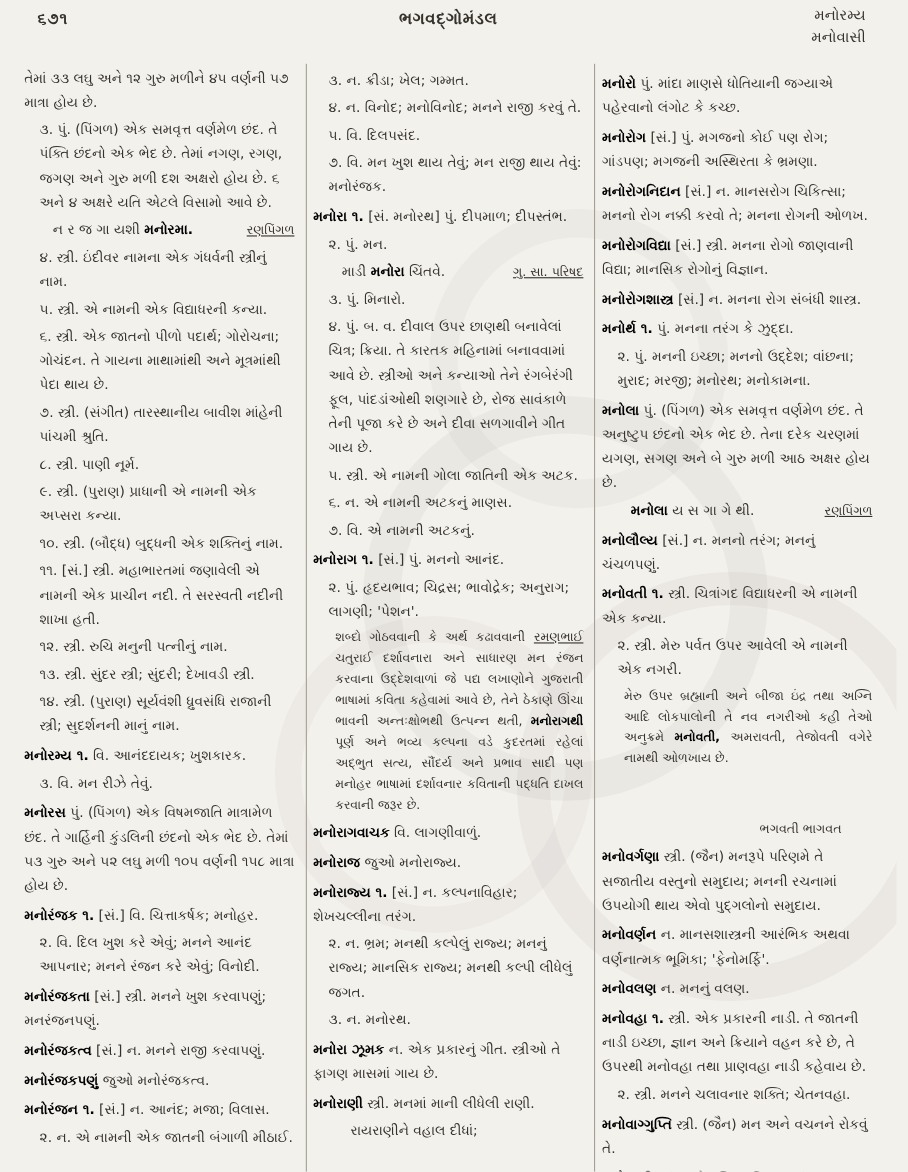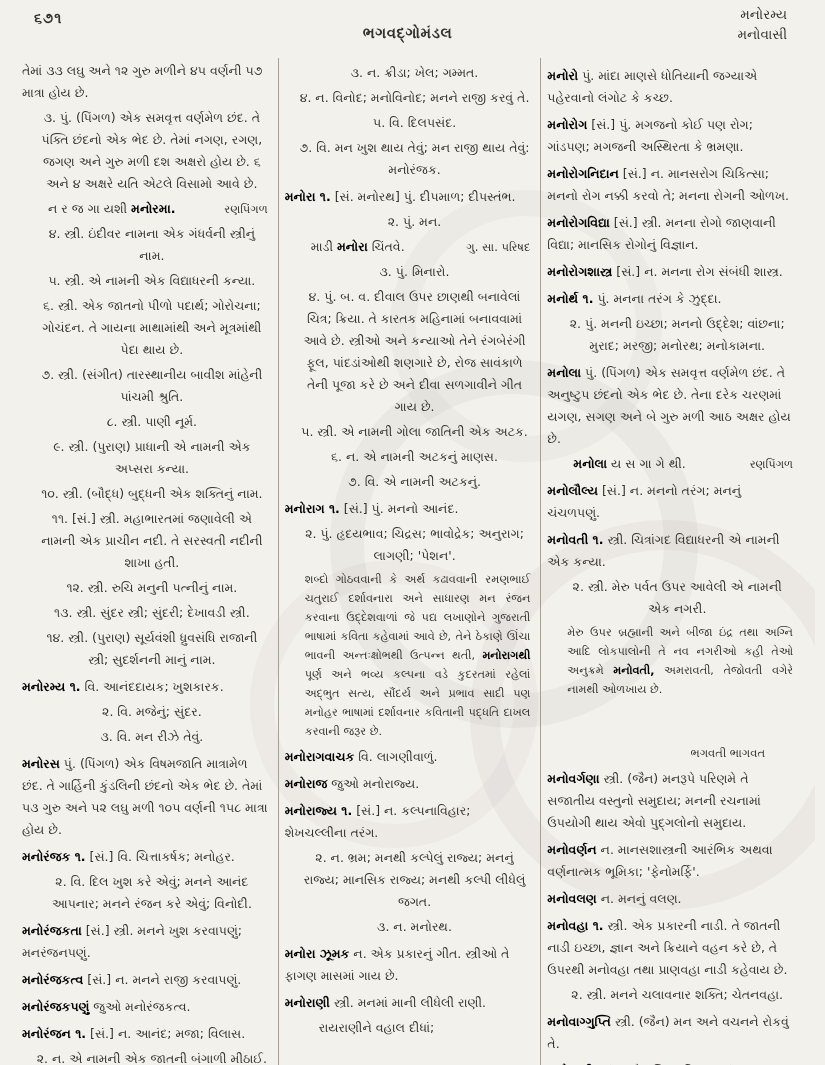--- a/index.html
+++ b/index.html
@@ -13,36 +13,36 @@
   .page{position:relative;width:815px;height:1065px;overflow:hidden;}
   
   .wm{position:absolute;border-radius:50%;pointer-events:none;z-index:0;}
   .wm1{left:330px;top:360px;width:300px;height:300px;border:34px solid rgba(90,85,75,0.055);}
   .wm2{left:470px;top:520px;width:330px;height:330px;border:30px solid rgba(90,85,75,0.05);}
   .wm3{left:390px;top:190px;width:220px;height:220px;border:26px solid rgba(90,85,75,0.045);}
   .wm4{left:250px;top:560px;width:240px;height:240px;border:24px solid rgba(90,85,75,0.04);}
   
   .hdr{position:relative;height:56px;z-index:2;}
   .pageno{position:absolute;left:34px;top:10px;font-size:14.5px;font-weight:bold;letter-spacing:1px;}
-  .title{position:absolute;left:0;right:0;top:8px;text-align:center;font-size:15px;font-weight:bold;letter-spacing:.5px;margin-top:16px;}
+  .title{position:absolute;left:0;right:0;top:8px;text-align:center;font-size:15px;font-weight:bold;letter-spacing:.5px;}
   .guides{position:absolute;right:28px;top:4px;text-align:right;font-size:13.5px;font-weight:normal;line-height:20px;}
   
   .cols{position:relative;display:flex;z-index:1;padding:2px 14px 0 18px;align-items:stretch;}
   .col{width:251px;padding:2px 8px 0 4px;font-size:12.5px;line-height:22px;}
   .divider{width:1px;background:#a59f95;margin:0 2px;}
   .blk{margin:0 0 3px 0;}
   .blk::after{content:"";display:block;clear:both;}
   .cont{}
   .entry{margin-top:5px;}
-  .sense{padding-left:14px;margin-top:2px;text-align:center;}
+  .sense{padding-left:14px;margin-top:2px;}
   .cite-ln{padding-left:26px;margin-top:2px;}
   .quote{padding-left:20px;font-size:11.3px;line-height:19px;margin-top:3px;text-align:justify;}
   .verse{padding-left:34px;line-height:21px;}
   .cite-line{text-align:right;padding-right:28px;font-size:11.5px;line-height:20px;margin-top:44px;}
-  .cite{float:right;font-size:11.5px;padding-left:8px;}
+  .cite{float:right;font-size:11.5px;padding-left:8px;text-decoration:underline;}
   b{font-weight:bold;color:#000000;}
 </style>
 </head>
 <body>
 
 <div class="page">
   <div class="wm wm1"></div>
   <div class="wm wm2"></div>
   <div class="wm wm3"></div>
   <div class="wm wm4"></div>
@@ -66,21 +66,20 @@
         <p class="blk sense"><span>૬. સ્ત્રી. એક જાતનો પીળો પદાર્થ; ગોરોચના; ગોચંદન. તે ગાયના માથામાંથી અને મૂત્રમાંથી પેદા થાય છે.</span></p>
         <p class="blk sense"><span>૭. સ્ત્રી. (સંગીત) તારસ્થાનીય બાવીશ માંહેની પાંચમી શ્રુતિ.</span></p>
         <p class="blk sense"><span>૮. સ્ત્રી. પાણી નૂર્મ.</span></p>
         <p class="blk sense"><span>૯. સ્ત્રી. (પુરાણ) પ્રાધાની એ નામની એક અપ્સરા કન્યા.</span></p>
         <p class="blk sense"><span>૧૦. સ્ત્રી. (બૌદ્ધ) બુદ્ધની એક શક્તિનું નામ.</span></p>
         <p class="blk sense"><span>૧૧. [સં.] સ્ત્રી. મહાભારતમાં જણાવેલી એ નામની એક પ્રાચીન નદી. તે સરસ્વતી નદીની શાખા હતી.</span></p>
         <p class="blk sense"><span>૧૨. સ્ત્રી. રુચિ મનુની પત્નીનું નામ.</span></p>
         <p class="blk sense"><span>૧૩. સ્ત્રી. સુંદર સ્ત્રી; સુંદરી; દેખાવડી સ્ત્રી.</span></p>
         <p class="blk sense"><span>૧૪. સ્ત્રી. (પુરાણ) સૂર્યવંશી ધ્રુવસંધિ રાજાની સ્ત્રી; સુદર્શનની માનું નામ.</span></p>
         <p class="blk entry"><span><b>મનોરમ્ય ૧.</b> વિ. આનંદદાયક; ખુશકારક.</span></p>
-        <p class="blk sense"><span>૨. વિ. મજેનું; સુંદર.</span></p>
         <p class="blk sense"><span>૩. વિ. મન રીઝે તેવું.</span></p>
         <p class="blk entry"><span><b>મનોરસ</b> પું. (પિંગળ) એક વિષમજાતિ માત્રામેળ છંદ. તે ગાર્હિની કુંડલિની છંદનો એક ભેદ છે. તેમાં ૫૩ ગુરુ અને ૫૨ લઘુ મળી ૧૦૫ વર્ણની ૧૫૮ માત્રા હોય છે.</span></p>
         <p class="blk entry"><span><b>મનોરંજક ૧.</b> [સં.] વિ. ચિત્તાકર્ષક; મનોહર.</span></p>
         <p class="blk sense"><span>૨. વિ. દિલ ખુશ કરે એવું; મનને આનંદ આપનાર; મનને રંજન કરે એવું; વિનોદી.</span></p>
         <p class="blk entry"><span><b>મનોરંજકતા</b> [સં.] સ્ત્રી. મનને ખુશ કરવાપણું; મનરંજનપણું.</span></p>
         <p class="blk entry"><span><b>મનોરંજકત્વ</b> [સં.] ન. મનને રાજી કરવાપણું.</span></p>
         <p class="blk entry"><span><b>મનોરંજકપણું</b> જુઓ મનોરંજકત્વ.</span></p>
         <p class="blk entry"><span><b>મનોરંજન ૧.</b> [સં.] ન. આનંદ; મજા; વિલાસ.</span></p>
         <p class="blk sense"><span>૨. ન. એ નામની એક જાતની બંગાળી મીઠાઈ.</span></p>
       </div>

